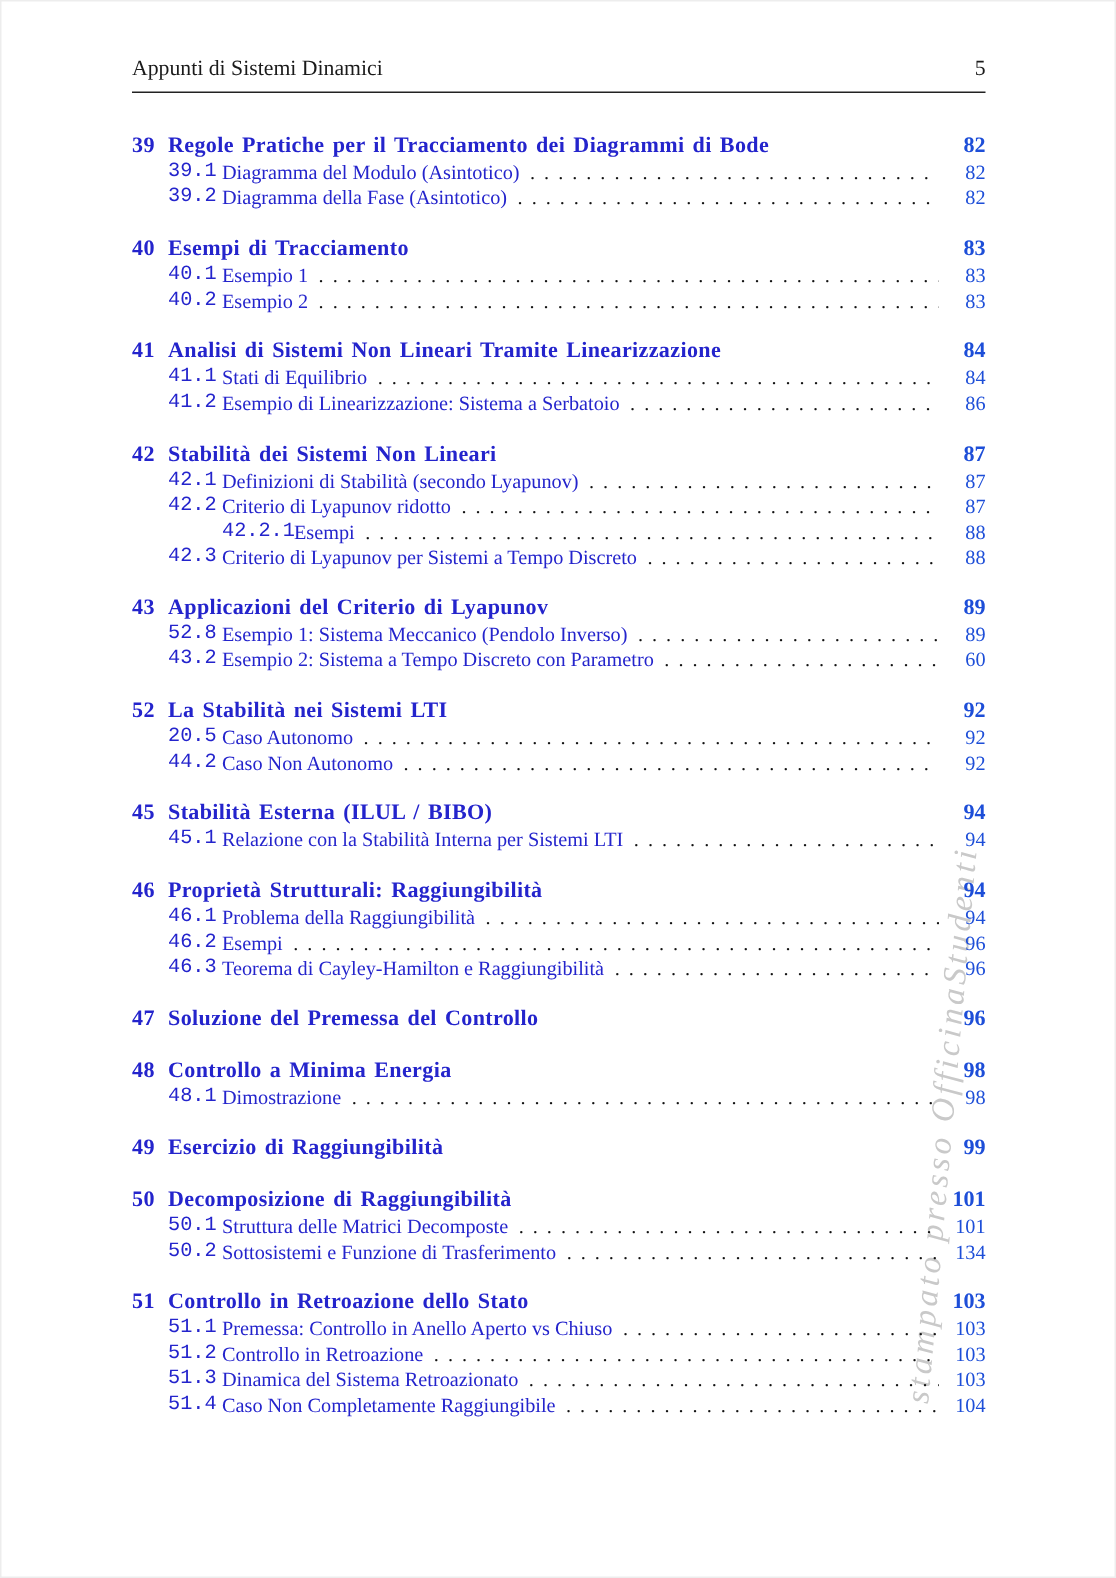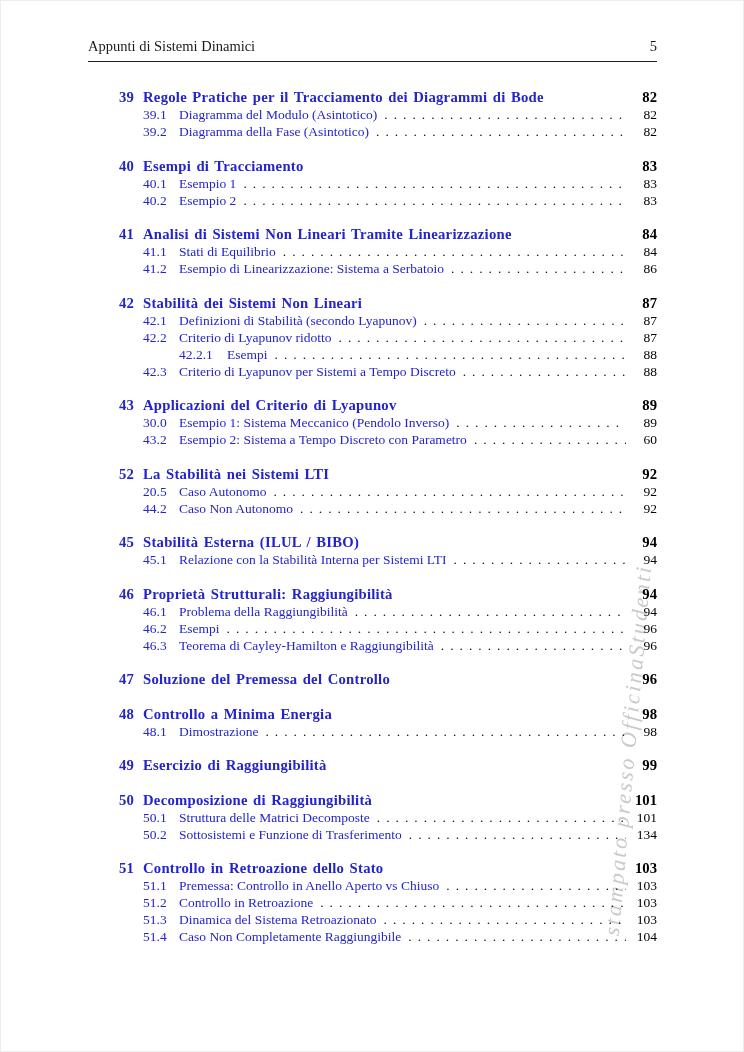--- a/index.html
+++ b/index.html
@@ -57,52 +57,51 @@
     z-index: 1;
   }
   .section + .section { margin-top: 16.5px; }
 
   .row {
     display: flex;
     align-items: flex-start;
     font-size: 13.5px;
     line-height: 17px;
     color: var(--link, #2424cc);
-    margin-left: 31px;
   }
   .row.heading {
     font-weight: bold;
     font-size: 14.7px;
     line-height: 18px;
     letter-spacing: 0.25px;
     word-spacing: 1.5px;
   }
   .num   { flex: none; }
   .heading .num { width: 24px; }
-  .sub .num     { width: 36px; }
+  .sub .num     { width: 36px; font-family: Liberation Mono, monospace; }
   .sub.lvl2 { padding-left: 24px; }
   .sub.lvl3 { padding-left: 60px; }
   .sub.lvl3 .num { width: 48px; }
   .title { flex: none; white-space: nowrap; }
   .fill  { flex: 1 1 auto; }
   .dots {
     flex: 1 1 auto;
     min-width: 0;
     overflow: hidden;
     white-space: nowrap;
     color: #111;
     letter-spacing: 6px;
     margin-left: 7px;
     margin-right: 4px;
   }
   .pnum {
     flex: none;
     width: 27px;
     text-align: right;
-    color: #000000;
+    color: #1d4ed8;
     font-weight: normal;
     letter-spacing: 0;
     word-spacing: 0;
     font-family: Liberation Serif, serif;
   }
   .heading .pnum { font-weight: bold; }
 </style>
 </head>
 <body>
 
@@ -208,21 +207,21 @@
         </div>
       </div>
       <div class="section">
         <div class="row heading">
           <span class="num">43</span>
           <span class="title">Applicazioni del Criterio di Lyapunov</span>
           <span class="fill"></span>
           <span class="pnum">89</span>
         </div>
         <div class="row sub lvl2">
-          <span class="num">30.0</span>
+          <span class="num">52.8</span>
           <span class="title">Esempio 1: Sistema Meccanico (Pendolo Inverso)</span>
           <span class="dots">..........................................................................................</span>
           <span class="pnum">89</span>
         </div>
         <div class="row sub lvl2">
           <span class="num">43.2</span>
           <span class="title">Esempio 2: Sistema a Tempo Discreto con Parametro</span>
           <span class="dots">..........................................................................................</span>
           <span class="pnum">60</span>
         </div>

